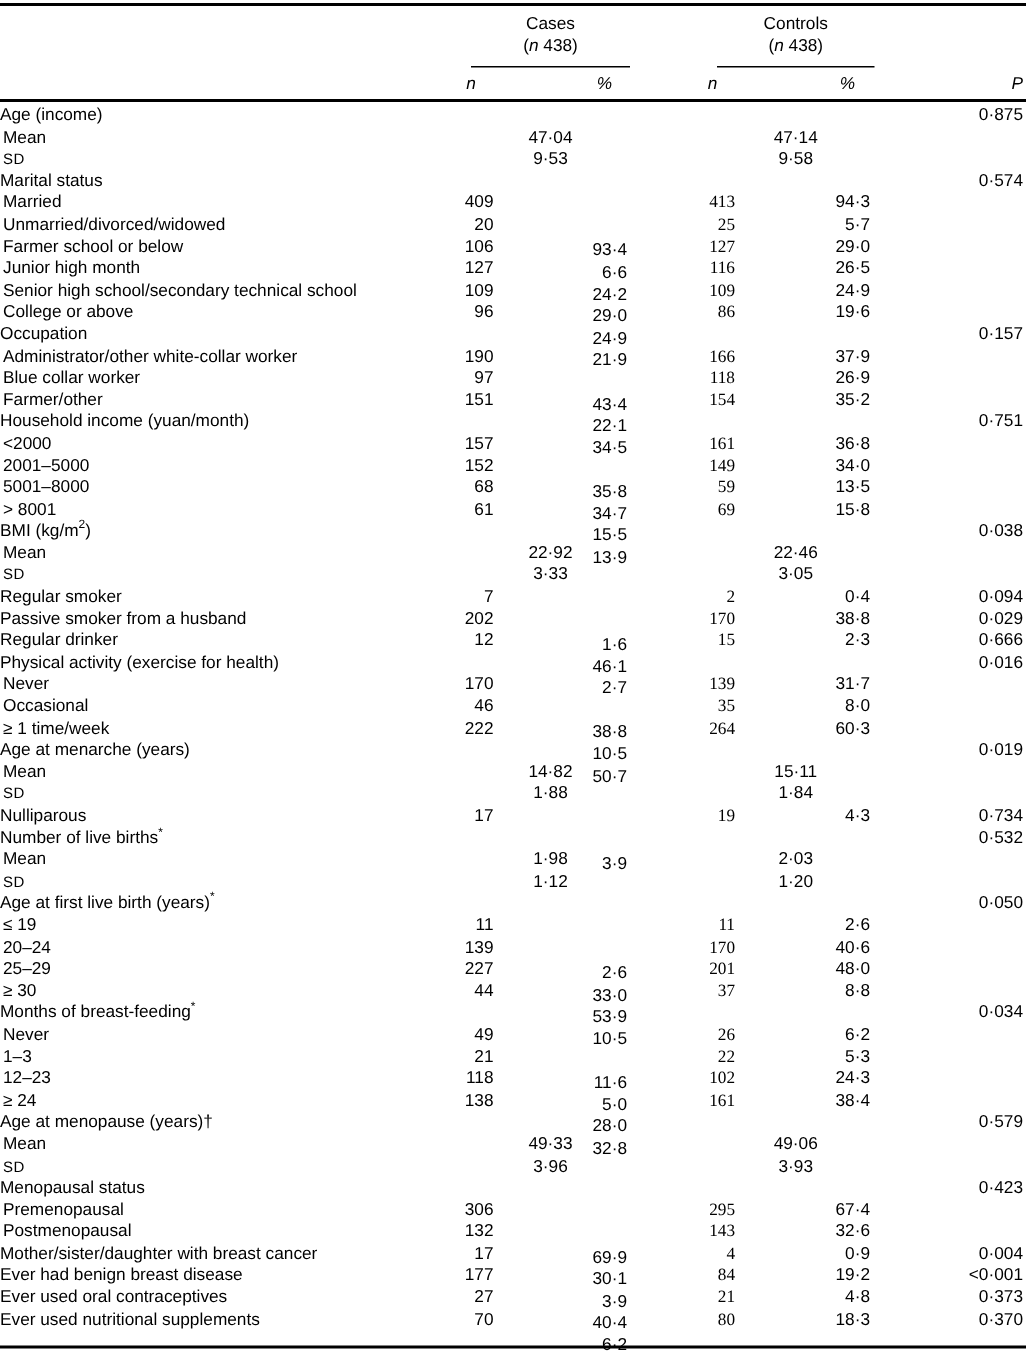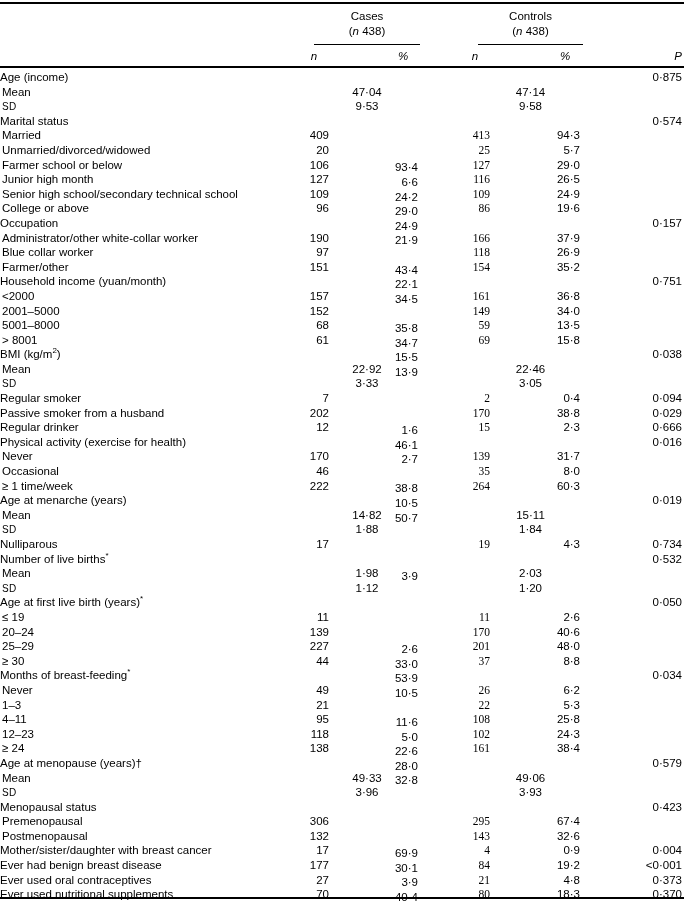--- a/index.html
+++ b/index.html
@@ -403,27 +403,20 @@
         <div class="cell p2">6·2</div>
       </div>
       <div class="row indent">
         <div class="label">1–3</div>
         <div class="cell n1">21</div>
         <div class="cell p1">5·0</div>
         <div class="cell n2">22</div>
         <div class="cell p2">5·3</div>
       </div>
       <div class="row indent">
-        <div class="label">4–11</div>
-        <div class="cell n1">95</div>
-        <div class="cell p1">22·6</div>
-        <div class="cell n2">108</div>
-        <div class="cell p2">25·8</div>
-      </div>
-      <div class="row indent">
         <div class="label">12–23</div>
         <div class="cell n1">118</div>
         <div class="cell p1">28·0</div>
         <div class="cell n2">102</div>
         <div class="cell p2">24·3</div>
       </div>
       <div class="row indent">
         <div class="label">≥ 24</div>
         <div class="cell n1">138</div>
         <div class="cell p1">32·8</div>

